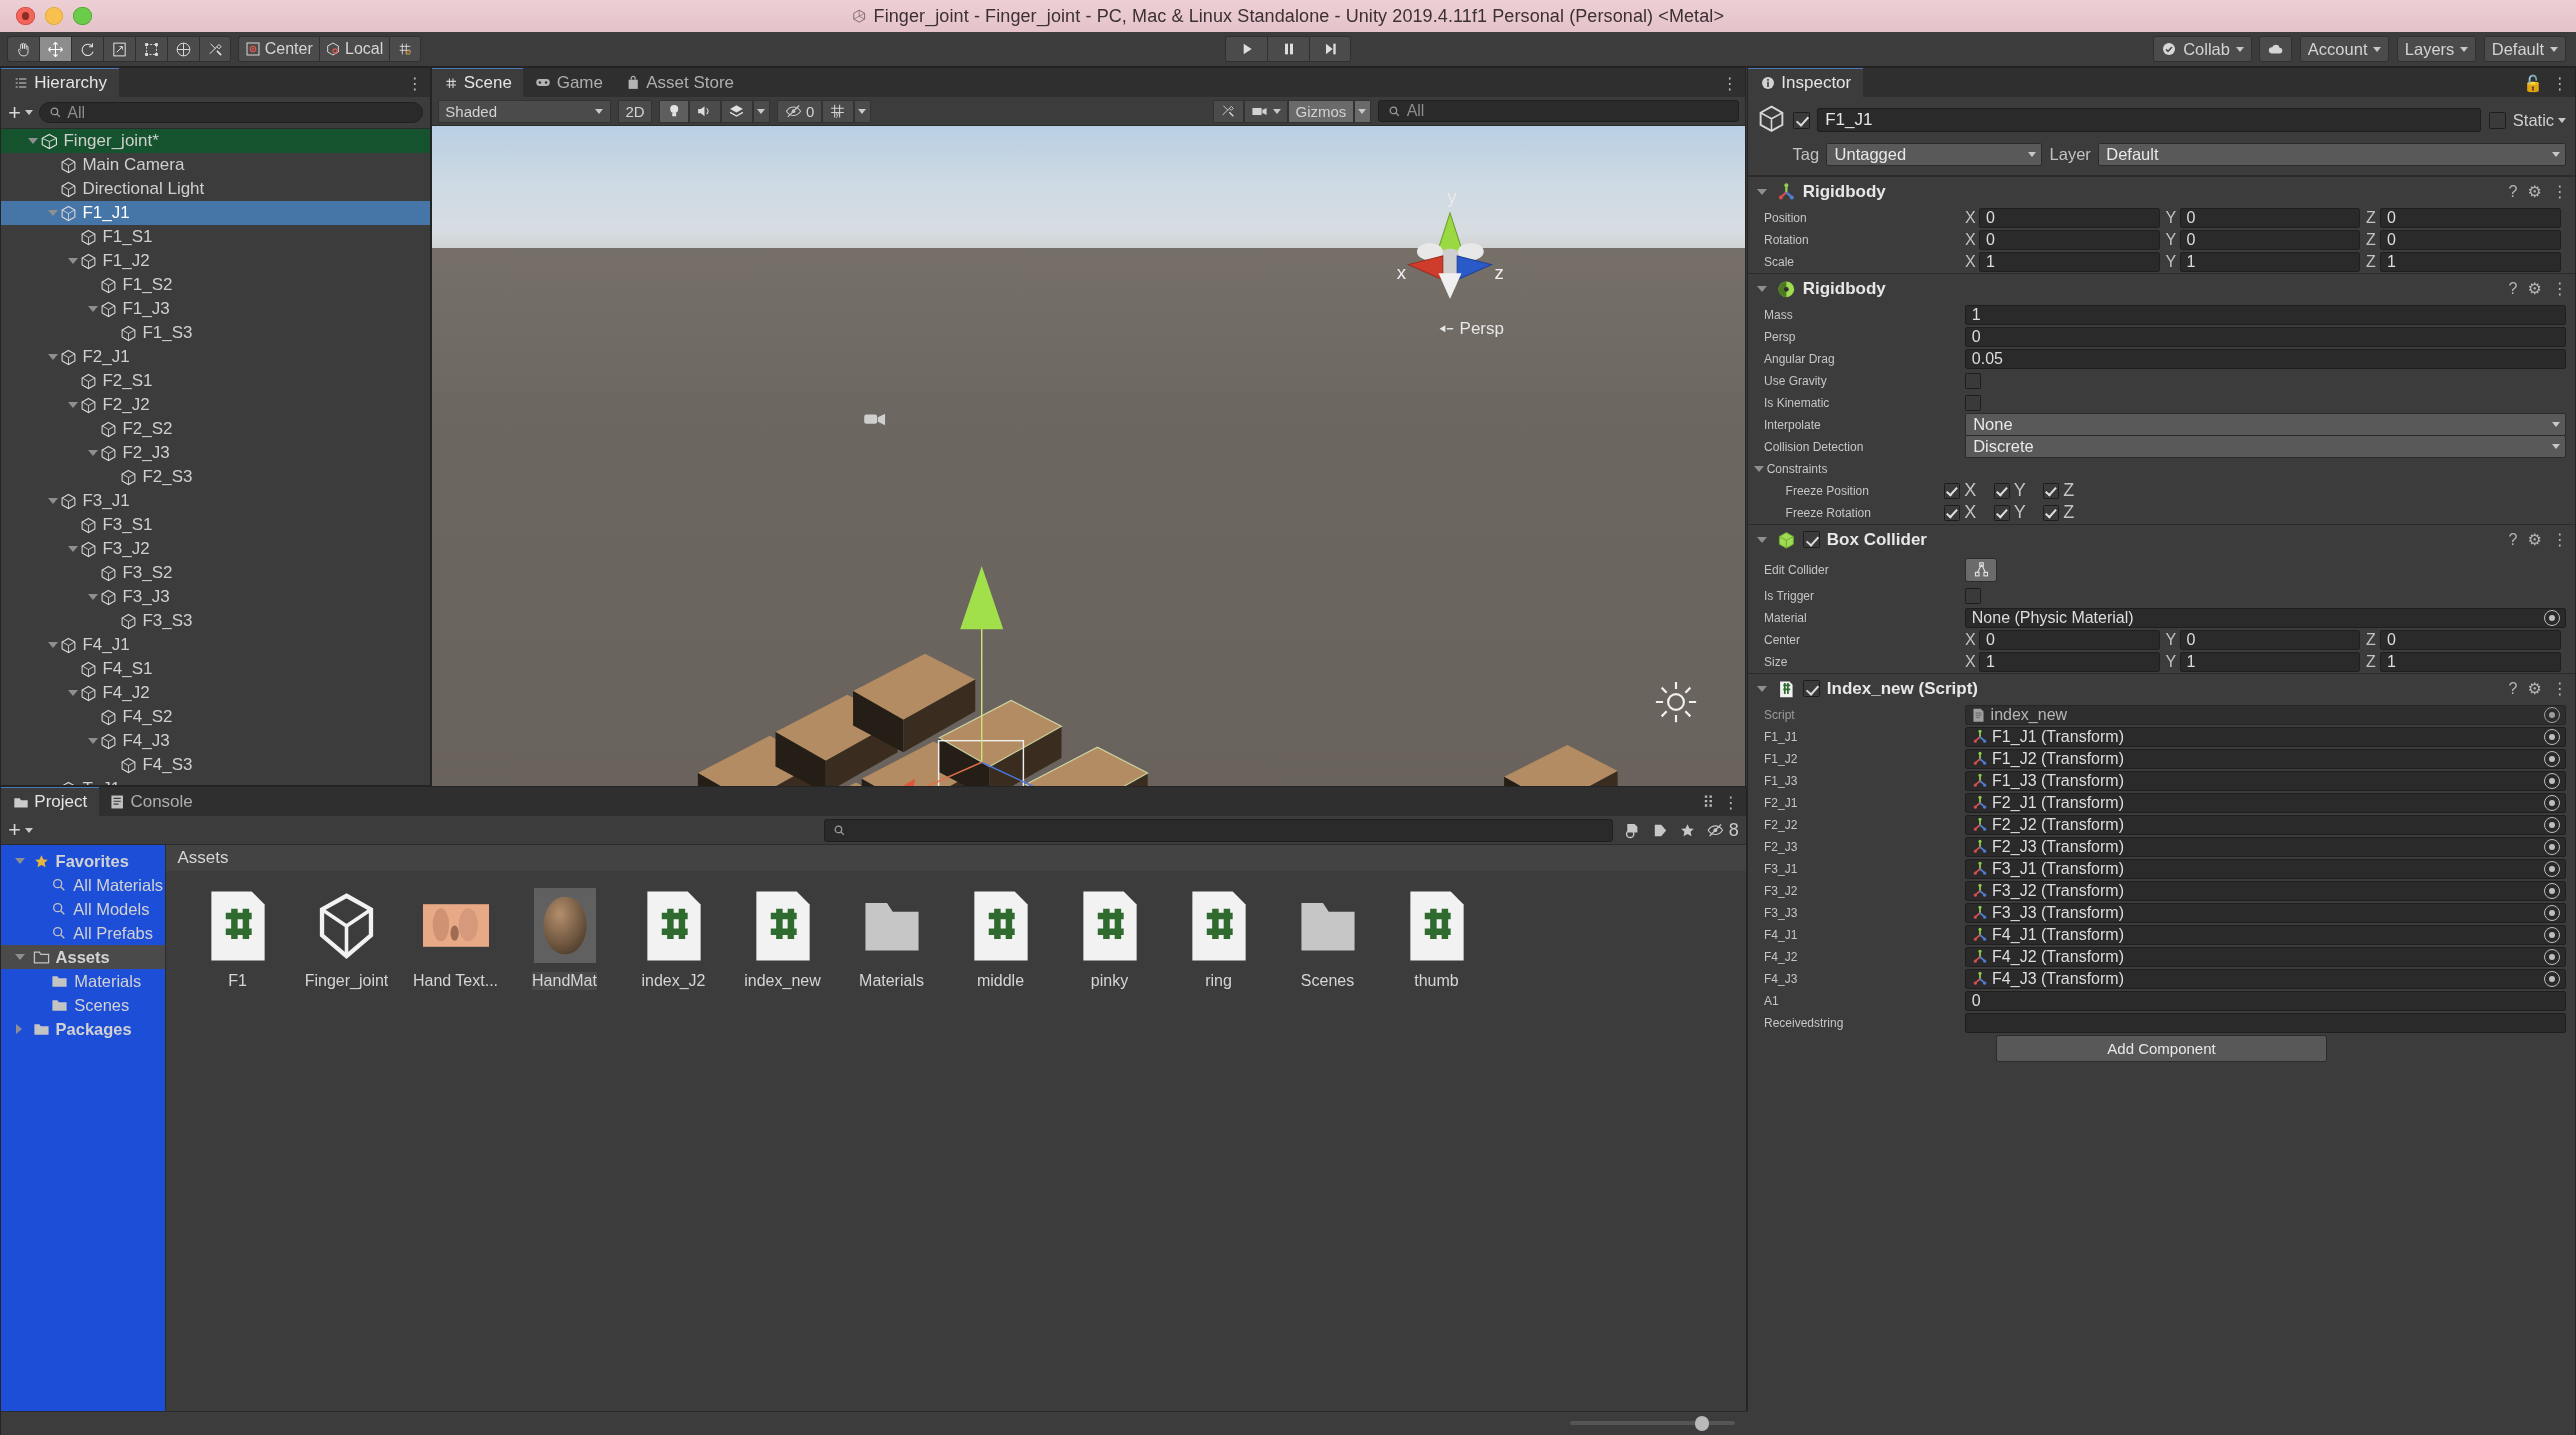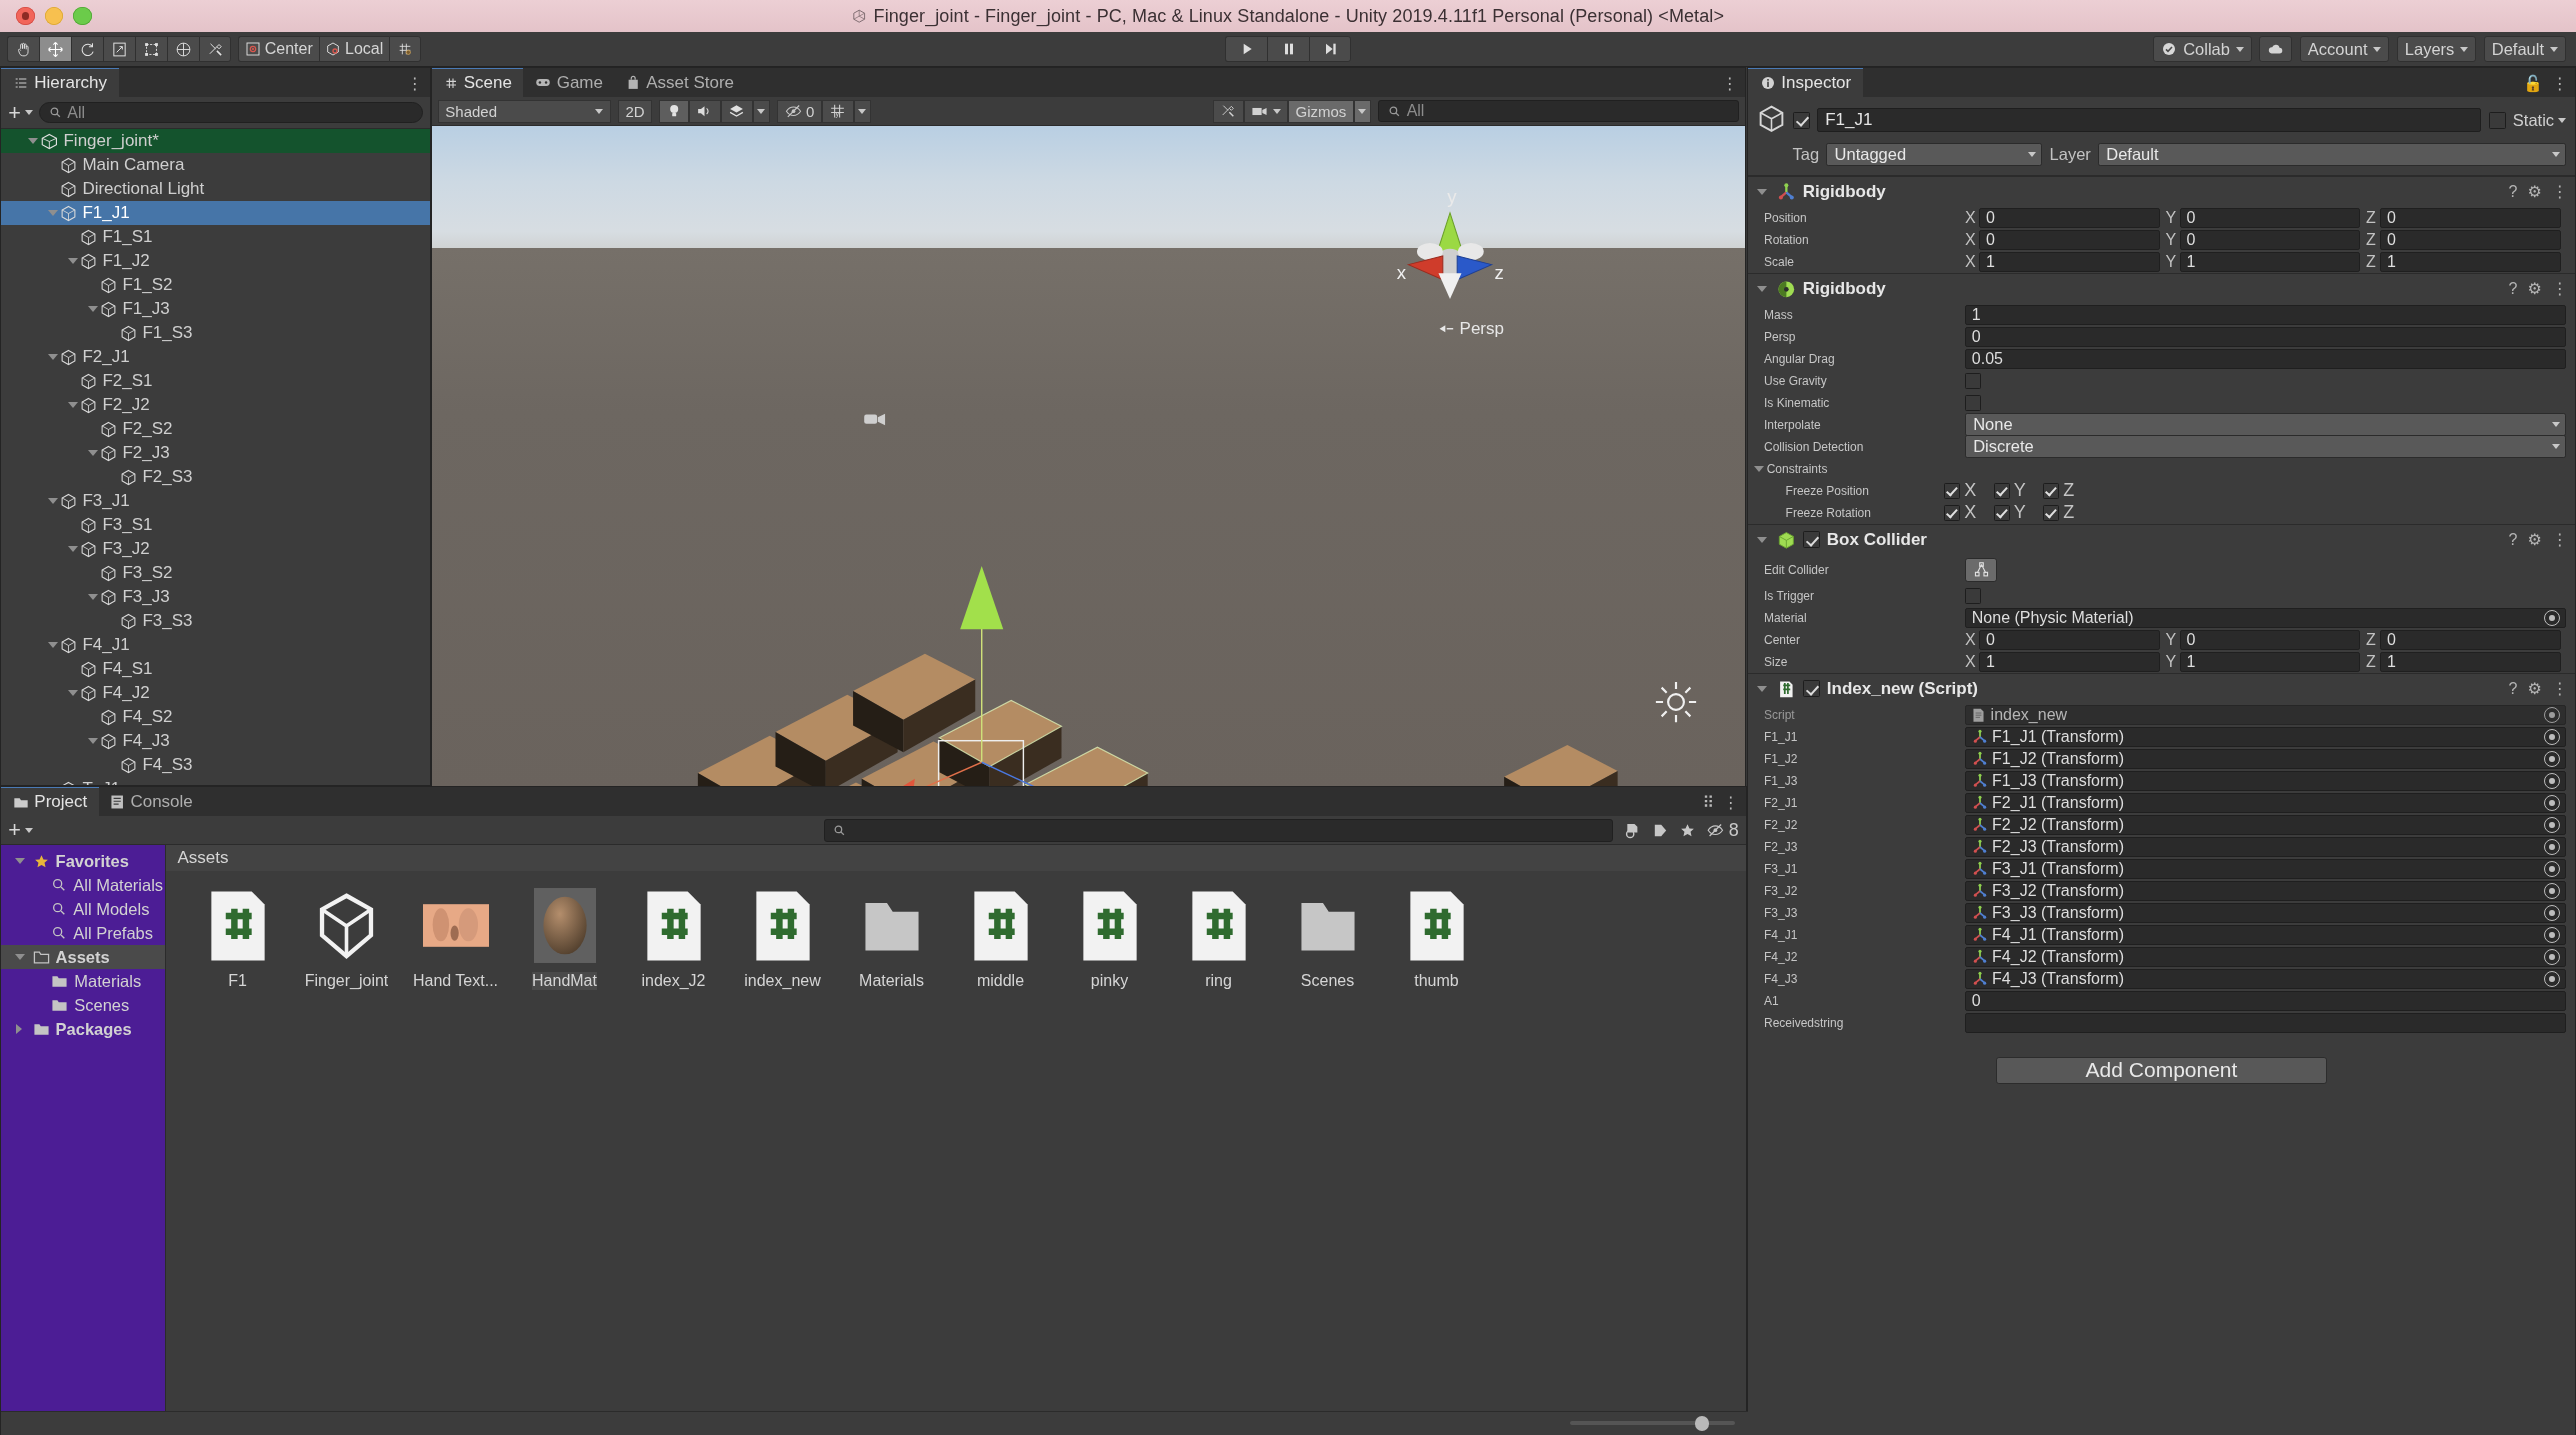--- a/index.html
+++ b/index.html
@@ -124,30 +124,30 @@
   .pname.ind{padding-left:21.6px;width:180px;}
   .pfield{flex:1;height:19.4px;background:#2a2a2a;border:0.7px solid #1f1f1f;border-radius:2.2px;display:flex;align-items:center;padding:0 5.8px;color:#dedede;font-size:16px;margin-right:8.6px;}
   .pfield.obj{justify-content:space-between;gap:48px;}
   .xyz{flex:1;display:flex;gap:0;margin-right:8.6px;}
   .xyzcell{flex:1;display:flex;align-items:center;gap:4.3px;padding-right:5.8px;}
   .axl{color:#c2c2c2;font-size:16px;width:10px;}
   .mini{flex:1;height:19.4px;background:#2a2a2a;border:0.7px solid #1f1f1f;border-radius:2.2px;display:flex;align-items:center;padding:0 5.8px;color:#dedede;font-size:16px;}
   .freeze{display:flex;align-items:center;gap:7.2px;}
   .fchk{width:16px;height:16px;background:#3a3a3a;border:0.7px solid #1d1d1d;border-radius:1.4px;position:relative;}
   .fchk.on::after{content:"";position:absolute;left:4.3px;top:1.4px;width:4.3px;height:8.6px;border:solid #e0e0e0;border-width:0 2.2px 2.2px 0;transform:rotate(42deg);}
-  .addcomp{margin:23px auto 0 auto;width:331px;height:27px;background:#585858;border:0.7px solid #2c2c2c;border-radius:2.9px;
-           display:flex;align-items:center;justify-content:center;color:#e8e8e8;font-size:21px;}
+  .addcomp{margin:1px auto 0 auto;width:331px;height:27px;background:#585858;border:0.7px solid #2c2c2c;border-radius:2.9px;
+           display:flex;align-items:center;justify-content:center;color:#e8e8e8;font-size:15px;}
   .circsel{width:16px;height:16px;border:1.4px solid #bdbdbd;border-radius:50%;display:flex;align-items:center;justify-content:center;flex:0 0 16px;}
   .circsel::after{content:"";width:5.8px;height:5.8px;border-radius:50%;background:#bdbdbd;}
 
   
   #project { left:0; top:786px; width:1747px; height:650px; }
   .p-toolbar{height:29px;background:#3c3c3c;display:flex;align-items:center;gap:10px;padding:0 7.2px;border-bottom:0.7px solid #2b2b2b;}
   .p-body{display:flex;height:589px;}
-  .p-left{width:165px;background:#4c1d95;border-right:0.7px solid #2b2b2b;padding-top:4.3px;}
+  .p-left{width:165px;background:#1d4ed8;border-right:0.7px solid #2b2b2b;padding-top:4.3px;}
   .prow2{height:24px;display:flex;align-items:center;gap:5.8px;font-size:16.5px;color:#d2d2d2;padding-left:5.8px;}
   .prow2.sel{background:#4a4a4a;}
   .p-right{flex:1;background:#3c3c3c;}
   .p-crumb{height:26px;display:flex;align-items:center;padding-left:11.5px;background:#434343;color:#d5d5d5;font-size:17px;}
   .grid{display:flex;flex-wrap:wrap;padding:17px 0 0 17px;}
   .acell{width:109px;display:flex;flex-direction:column;align-items:center;gap:8.6px;margin-bottom:13px;}
   .aicon{width:66px;height:75px;display:flex;align-items:center;justify-content:center;}
   .alabel{font-size:16px;color:#d5d5d5;max-width:108px;text-align:center;white-space:nowrap;overflow:hidden;}
   .acell.sel .alabel{background:#4a4a4a;}
   .p-status{position:absolute;left:0;bottom:0;width:1747px;height:24.4px;background:#3c3c3c;border-top:0.7px solid #2b2b2b;display:flex;align-items:center;justify-content:flex-end;padding-right:13px;}

